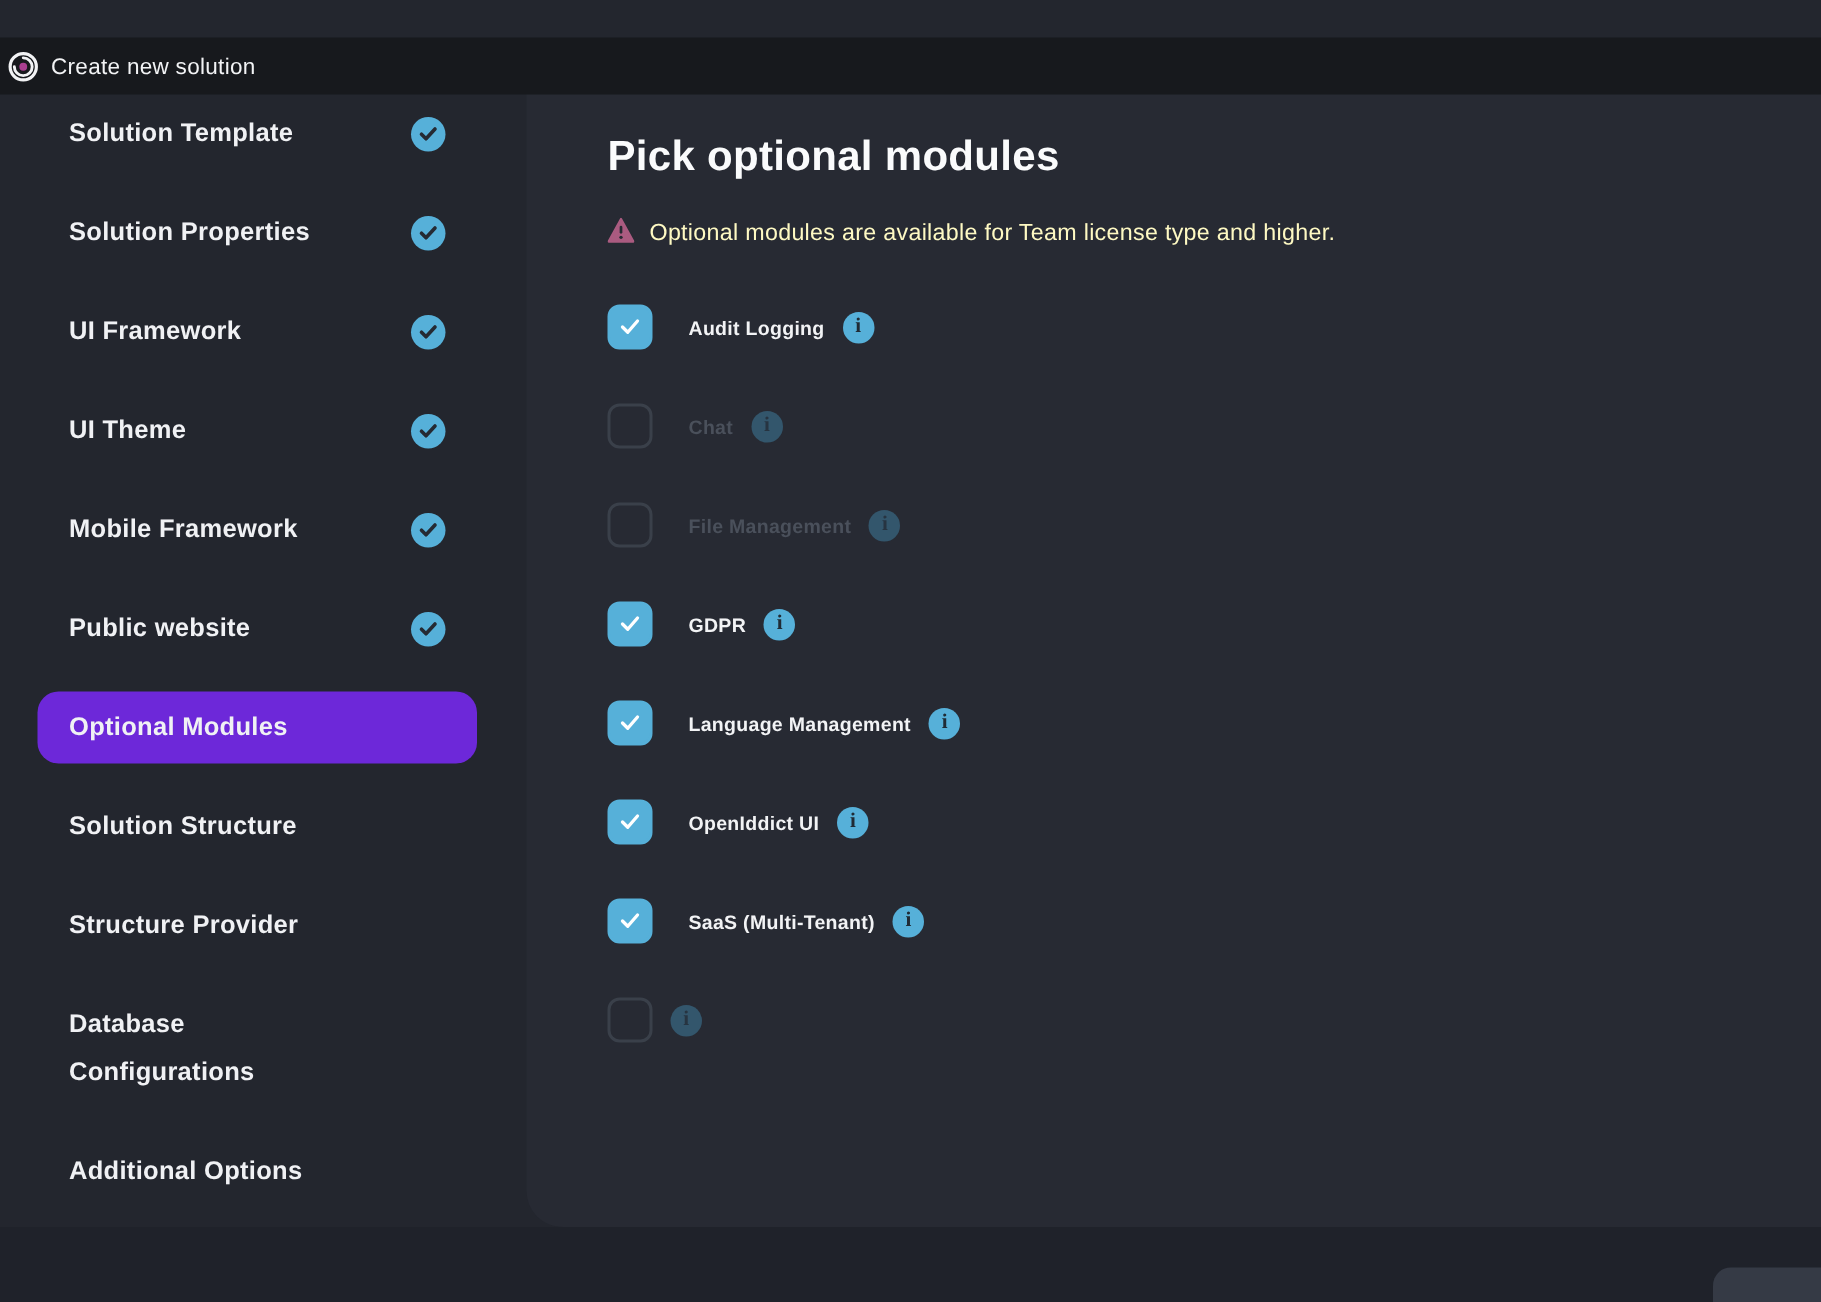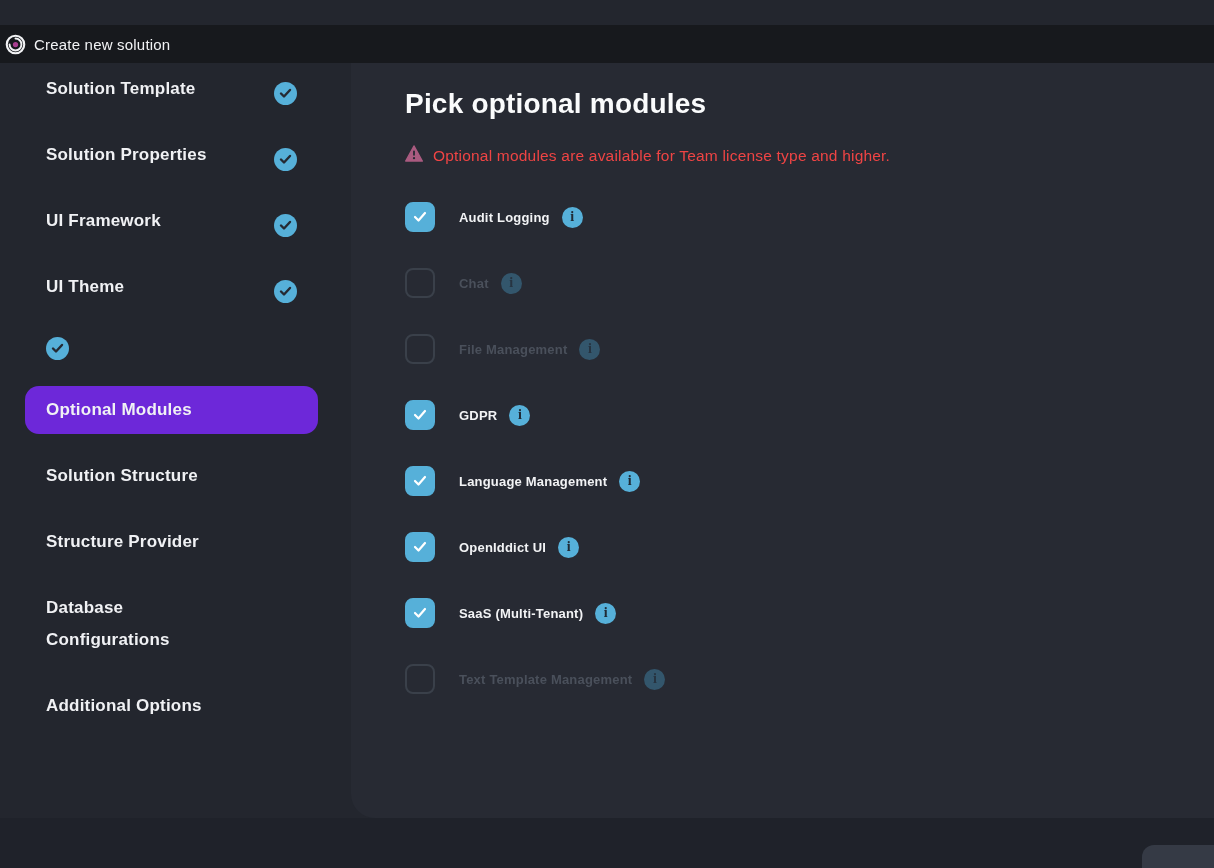--- a/index.html
+++ b/index.html
@@ -29,21 +29,21 @@
   
   .sidebar {
     position: absolute; top: 28px; left: 0; width: 351px; bottom: 0;
     padding-top: 37px;
   }
   .step {
     width: 293px;
     margin: 0 0 18px 25px;
     padding: 8px 21px;
     border-radius: 14px;
-    display: flex; align-items: flex-end; justify-content: space-between;
+    display: flex; align-items: center; justify-content: space-between;
     cursor: pointer;
   }
   .step-label {
     color: #f0f1f4; font-size: 17px; font-weight: 700;
     line-height: 32px; max-width: 190px;
     letter-spacing: .2px;
   }
   .step.active { background: #6d28d9; }
   .step .badge { display: none; }
   .step.completed .badge {
@@ -61,21 +61,21 @@
     border-radius: 24px 0 0 24px;
     padding: 56px 40px 0 54px;
   }
   .panel h1 {
     color: #fafbfc; font-size: 28px; font-weight: 700;
     letter-spacing: .2px; line-height: 30px;
     margin-bottom: 26px;
   }
   .warning {
     display: flex; align-items: center; gap: 10px;
-    color: #ef4444; font-size: 15.5px; font-weight: 400;
+    color: #fef9c3; font-size: 15.5px; font-weight: 400;
     margin-bottom: 36px; letter-spacing: .2px;
   }
   .warning svg { flex: none; }
 
   .module {
     display: flex; align-items: center;
     margin-bottom: 36px; height: 30px;
     cursor: pointer;
   }
   .checkbox {
@@ -157,20 +157,29 @@
   </div>
   <div class="step completed">
     <span class="step-label">UI Theme</span>
     <span class="badge">
         <svg width="13" height="11" viewBox="0 0 13 11">
           <path d="M2 5.5 L5 8.5 L11 2" fill="none" stroke="#252a33" stroke-width="2.4" stroke-linecap="round" stroke-linejoin="round"></path>
         </svg>
       </span>
   </div>
   <div class="step completed">
+    <span class="step-label">Mobile Framework</span>
+    <span class="badge">
+        <svg width="13" height="11" viewBox="0 0 13 11">
+          <path d="M2 5.5 L5 8.5 L11 2" fill="none" stroke="#252a33" stroke-width="2.4" stroke-linecap="round" stroke-linejoin="round"></path>
+        </svg>
+      </span>
+  </div>
+  <div class="step completed">
+    <span class="step-label">Public website</span>
     <span class="badge">
         <svg width="13" height="11" viewBox="0 0 13 11">
           <path d="M2 5.5 L5 8.5 L11 2" fill="none" stroke="#252a33" stroke-width="2.4" stroke-linecap="round" stroke-linejoin="round"></path>
         </svg>
       </span>
   </div>
   <div class="step active">
     <span class="step-label">Optional Modules</span>
 
   </div>
@@ -263,19 +272,18 @@
         <svg width="14" height="12" viewBox="0 0 14 12">
           <path d="M2 6 L5.5 9.5 L12 2" fill="none" stroke="#ffffff" stroke-width="2.2" stroke-linecap="round" stroke-linejoin="round"></path>
         </svg>
       </span>
     <span class="module-label">SaaS (Multi-Tenant)</span>
     <span class="info">i</span>
   </div>
 
   <div class="module disabled">
     <span class="checkbox"></span>
-    <span class="module-label">Text Template Management</span>
     <span class="info">i</span>
   </div>
 </main>
 
 <div class="bottom-strip"></div>
 <div class="corner-button"></div>
 
 </body></html>

